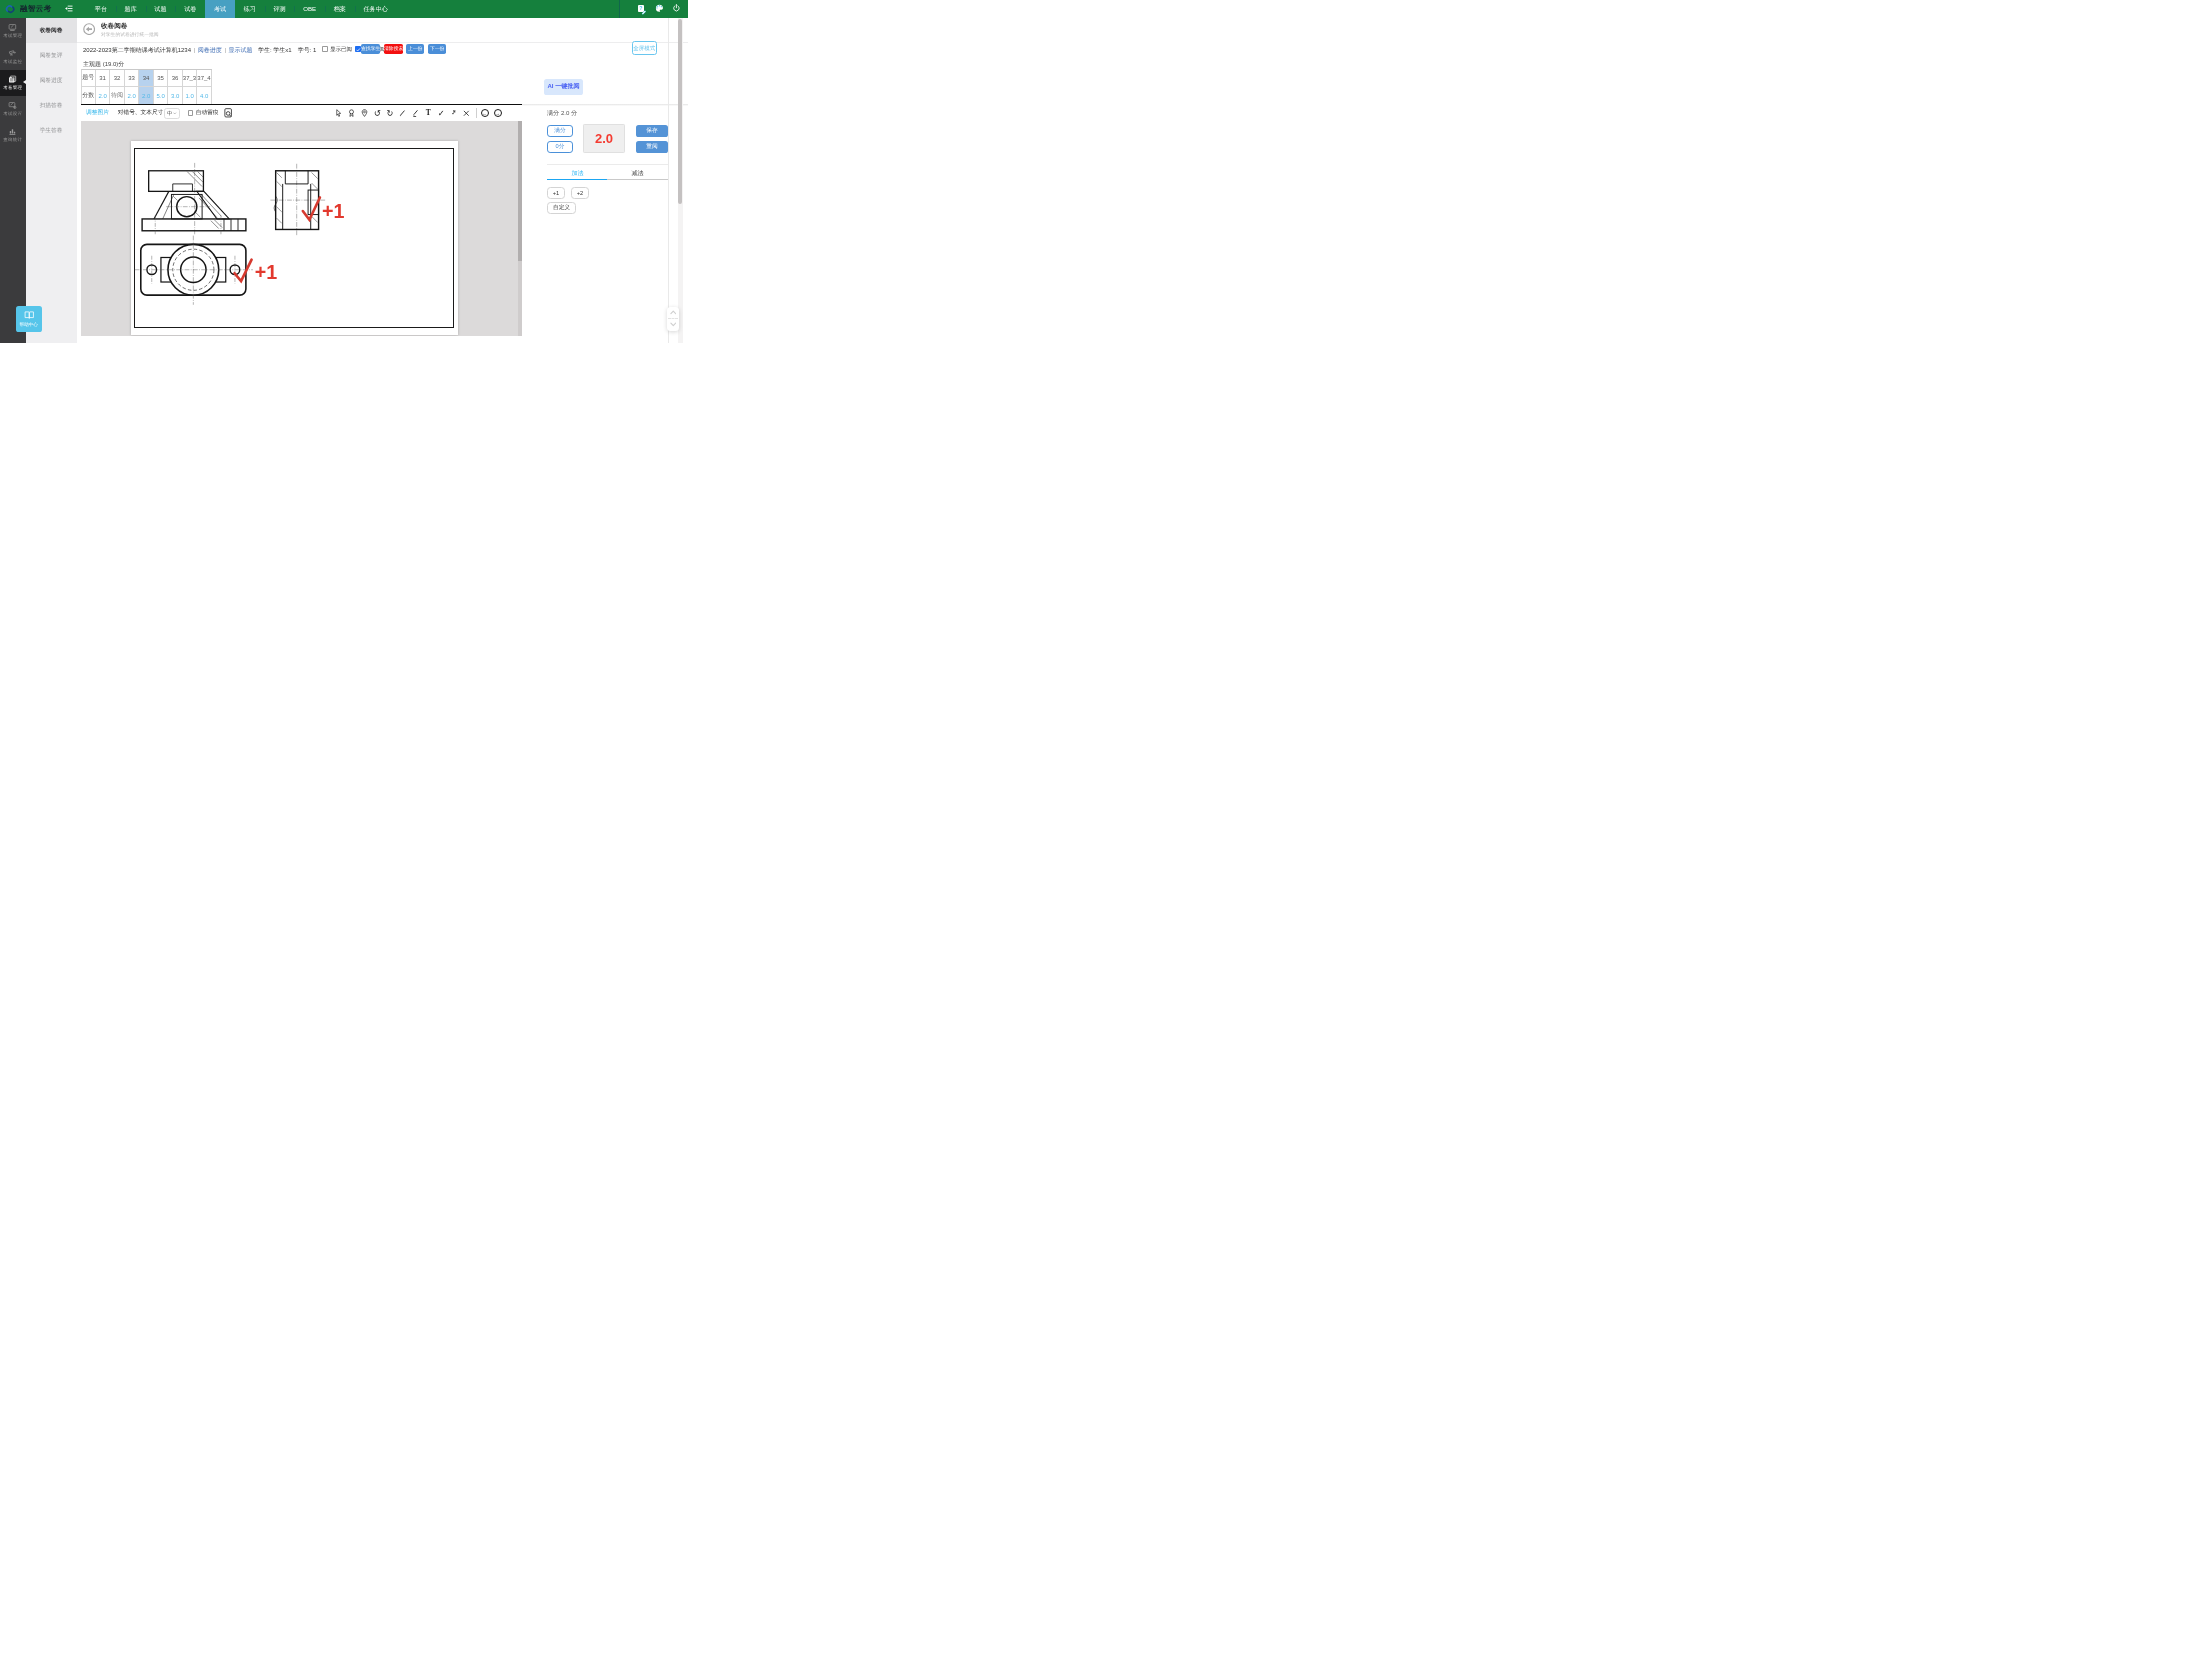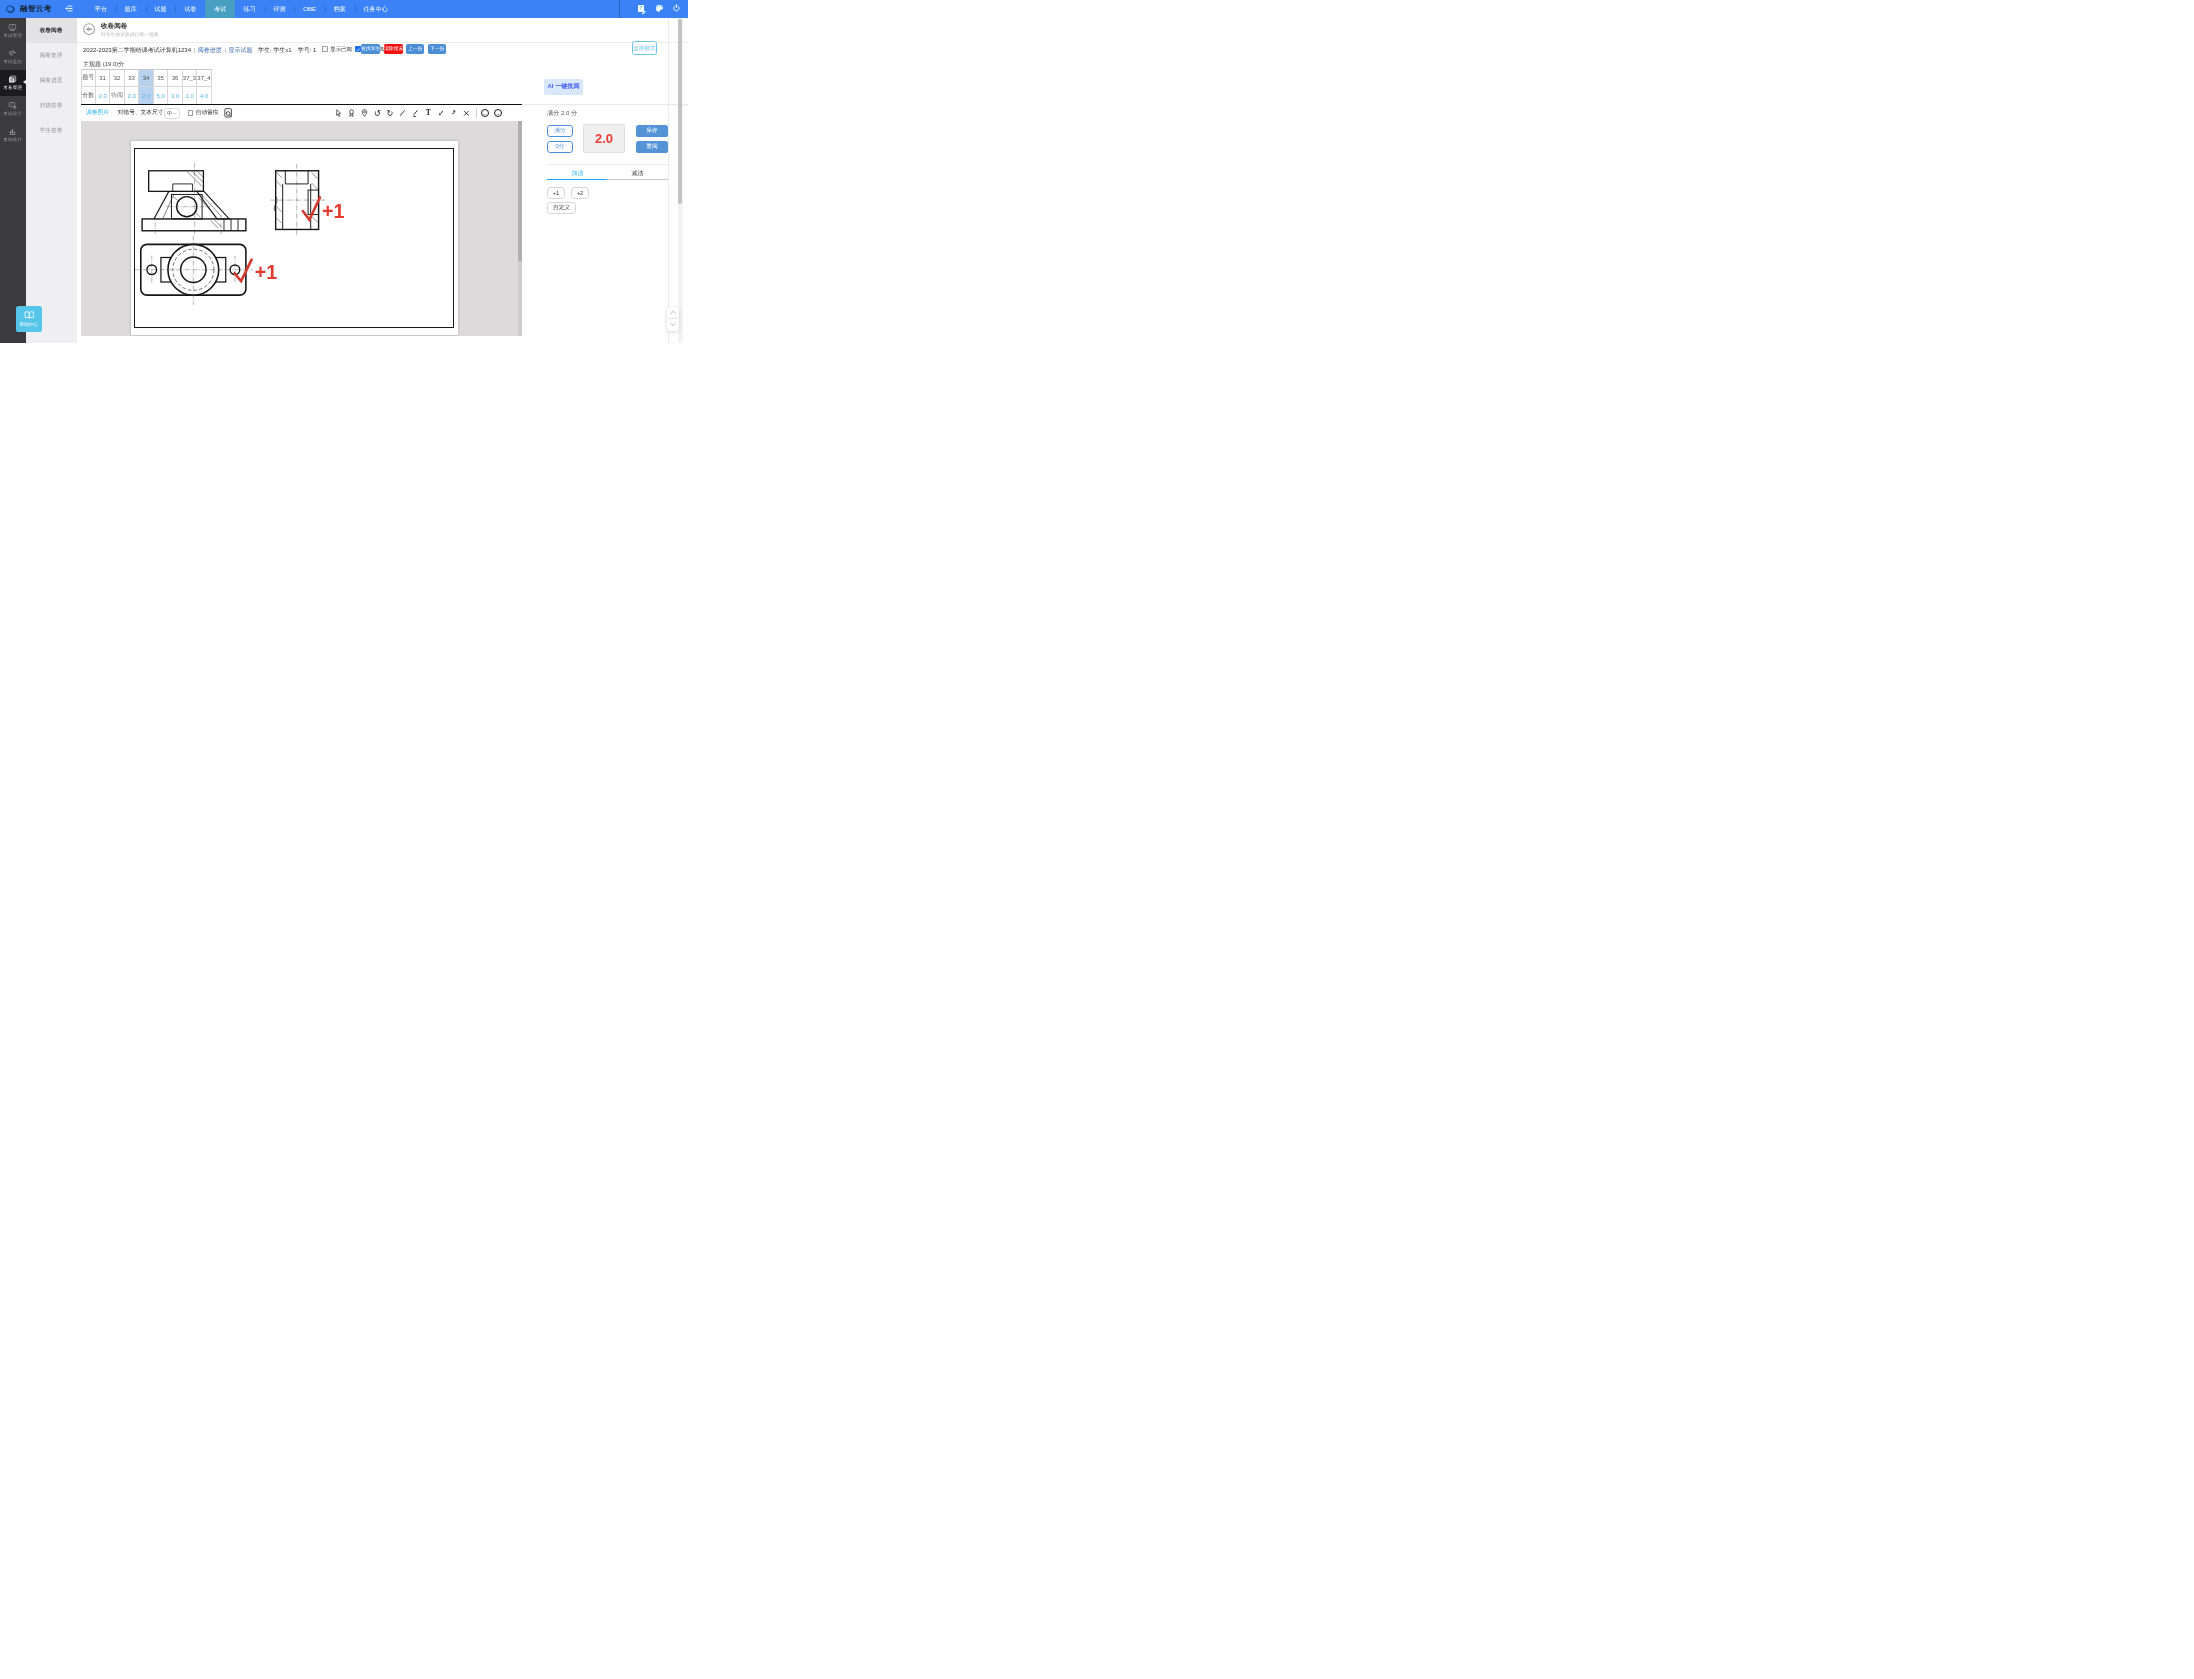--- a/index.html
+++ b/index.html
@@ -1,21 +1,21 @@
 <!DOCTYPE html>
 <html style="font-size:7px"><head>
 <meta charset="utf-8">
 <style>
   * { margin:0; padding:0; box-sizing:border-box; }
   html,body { background:#fff; }
   body { font-family:"Liberation Sans","DejaVu Sans",sans-serif; }
   .page { position:relative; width:688px; height:343px; overflow:hidden; background:#fff; }
 
   
-  .navbar { position:absolute; top:0; left:0; width:688px; height:17.6px; background:#3b82f6; z-index:30; }
+  .navbar { position:absolute; top:0; left:0; width:688px; height:17.6px; background:#15803d; z-index:30; }
   .logo-mark { position:absolute; left:4.4px; top:2.6px; width:12.3px; height:12.3px; }
   .brand { position:absolute; left:20px; top:0; line-height:17.6px; font-size:7.5px; font-weight:bold; color:#15232e; letter-spacing:0.4px; }
   .collapse-btn { position:absolute; left:65px; top:5.3px; width:8px; height:7px; cursor:pointer; }
   .nav-menu { position:absolute; left:86px; top:0; height:17.6px; display:flex; }
   .nav-item { position:relative; height:17.6px; line-height:17.6px; padding:0 8.8px; color:#fff; font-size:6.1px; cursor:pointer; white-space:nowrap; }
   .nav-item + .nav-item::before { content:""; position:absolute; left:0; top:5.7px; width:0.4px; height:6.1px; background:rgba(16,86,112,.35); }
   .nav-item.active { background:#47a0c2; }
   .nav-item.active::before, .nav-item.active + .nav-item::before { background:transparent; }
   .nav-right { position:absolute; right:7px; top:0; height:17.6px; display:flex; align-items:center; }
   .nav-divider { width:0.4px; height:17.6px; background:rgba(12,70,95,.45); margin-right:8.8px; }

